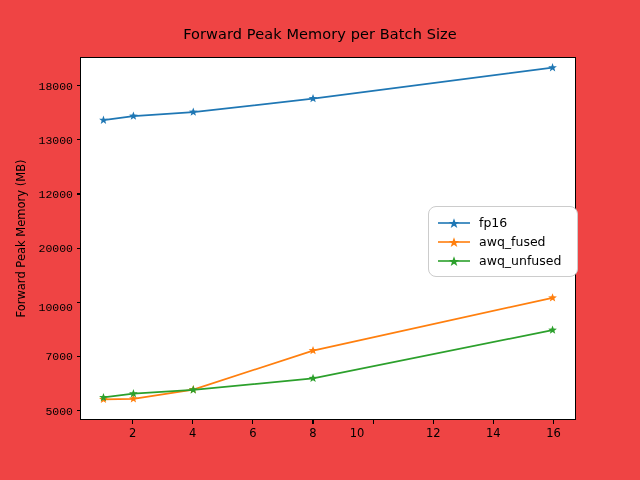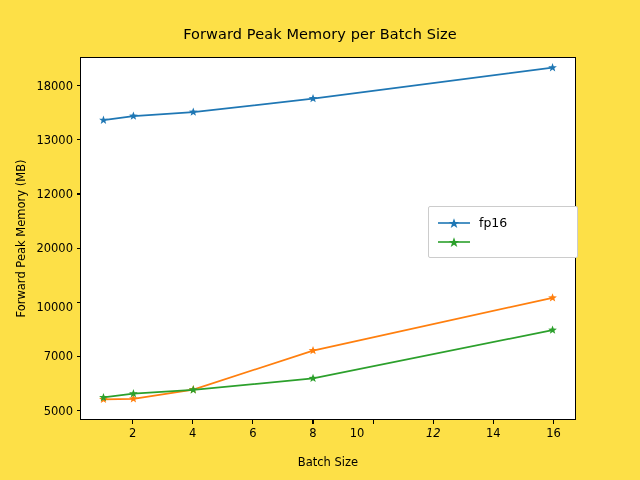--- a/index.html
+++ b/index.html
@@ -11,21 +11,21 @@
     width: 640px;
     height: 480px;
     font-family: "DejaVu Sans", sans-serif;
     color: #000000;
     overflow: hidden;
   }
   #figure {
     position: relative;
     width: 640px;
     height: 480px;
-    background: #fde047;
+    background: #ef4444;
   }
   #chart-title {
     position: absolute;
     left: 0;
     top: 26px;
     width: 640px;
     text-align: center;
     font-size: 14.5px;
     color: #000000;
     letter-spacing: 0.1px;
@@ -51,20 +51,21 @@
   }
   .tick-label {
     position: absolute;
     font-size: 11.5px;
     color: #000000;
     white-space: nowrap;
   }
   .ytick-label {
     text-align: right;
     transform: translateY(-50%);
+    font-family: Liberation Mono, monospace;
   }
   .xtick-label {
     text-align: center;
     transform: translateX(-50%);
   }
   .tick-mark {
     position: absolute;
     background: #000000;
   }
   .ytick-mark {
@@ -97,21 +98,21 @@
     transform: rotate(-90deg) translate(-420px, 14px);
     white-space: nowrap;
   }
   #legend {
     position: absolute;
     left: 428px;
     top: 206px;
     width: 150px;
     border: 1px solid #cccccc;
     background: #ffffff;
-    border-radius: 2px;
+    border-radius: 8px;
     padding: 6px 8px 6px 8px;
     box-sizing: border-box;
   }
   .legend-row {
     display: flex;
     align-items: center;
     height: 19px;
   }
   .legend-swatch {
     width: 34px;
@@ -126,38 +127,37 @@
   }
 </style>
 </head>
 <body>
 
 <div id="figure">
 
   <div id="chart-title">Forward Peak Memory per Batch Size</div>
 
   <div id="ylabel">Forward Peak Memory (MB)</div>
-  <div id="xlabel">Batch Size</div>
 
   <div id="ytick-labels">
       <div class="tick-label ytick-label" style="right: 567px; top: 410.526px;">5000</div>
       <div class="tick-label ytick-label" style="right: 567px; top: 356.387px;">7000</div>
       <div class="tick-label ytick-label" style="right: 567px; top: 307px;">10000</div>
       <div class="tick-label ytick-label" style="right: 567px; top: 248.11px;">20000</div>
       <div class="tick-label ytick-label" style="right: 567px; top: 193.971px;">12000</div>
       <div class="tick-label ytick-label" style="right: 567px; top: 139.832px;">13000</div>
       <div class="tick-label ytick-label" style="right: 567px; top: 85.6935px;">18000</div>
     </div>
   <div id="xtick-labels">
       <div class="tick-label xtick-label" style="left: 132.606px; top: 426px;">2</div>
       <div class="tick-label xtick-label" style="left: 192.727px; top: 426px;">4</div>
       <div class="tick-label xtick-label" style="left: 252.848px; top: 426px;">6</div>
       <div class="tick-label xtick-label" style="left: 312.97px; top: 426px;">8</div>
       <div class="tick-label xtick-label" style="left: 357px; top: 426px;">10</div>
-      <div class="tick-label xtick-label" style="left: 433.212px; top: 426px; font-style: italic;">12</div>
+      <div class="tick-label xtick-label" style="left: 433.212px; top: 426px;">12</div>
       <div class="tick-label xtick-label" style="left: 493.333px; top: 426px;">14</div>
       <div class="tick-label xtick-label" style="left: 553.455px; top: 426px;">16</div>
     </div>
   <div id="tick-marks">
       <div class="tick-mark ytick-mark" style="top: 410.026px;"></div>
       <div class="tick-mark ytick-mark" style="top: 355.887px;"></div>
       <div class="tick-mark ytick-mark" style="top: 301.748px;"></div>
       <div class="tick-mark ytick-mark" style="top: 247.61px;"></div>
       <div class="tick-mark ytick-mark" style="top: 193.471px;"></div>
       <div class="tick-mark ytick-mark" style="top: 139.332px;"></div>
@@ -204,19 +204,27 @@
   <div id="legend">
     <div class="legend-row">
       <svg class="legend-swatch" viewBox="0 0 34 14">
         <line x1="1" y1="7" x2="33" y2="7" stroke="#1f77b4" stroke-width="1.6"></line>
         <polygon points="17,2.2 18.35,5.9 22.3,5.9 19.1,8.3 20.3,12 17,9.7 13.7,12 14.9,8.3 11.7,5.9 15.65,5.9" fill="#1f77b4"></polygon>
       </svg>
       <span class="legend-label">fp16</span>
     </div>
     <div class="legend-row">
       <svg class="legend-swatch" viewBox="0 0 34 14">
+        <line x1="1" y1="7" x2="33" y2="7" stroke="#ff7f0e" stroke-width="1.6"></line>
+        <polygon points="17,2.2 18.35,5.9 22.3,5.9 19.1,8.3 20.3,12 17,9.7 13.7,12 14.9,8.3 11.7,5.9 15.65,5.9" fill="#ff7f0e"></polygon>
+      </svg>
+      <span class="legend-label">awq_fused</span>
+    </div>
+    <div class="legend-row">
+      <svg class="legend-swatch" viewBox="0 0 34 14">
         <line x1="1" y1="7" x2="33" y2="7" stroke="#2ca02c" stroke-width="1.6"></line>
         <polygon points="17,2.2 18.35,5.9 22.3,5.9 19.1,8.3 20.3,12 17,9.7 13.7,12 14.9,8.3 11.7,5.9 15.65,5.9" fill="#2ca02c"></polygon>
       </svg>
+      <span class="legend-label">awq_unfused</span>
     </div>
   </div>
 
 </div>
 
 </body></html>

